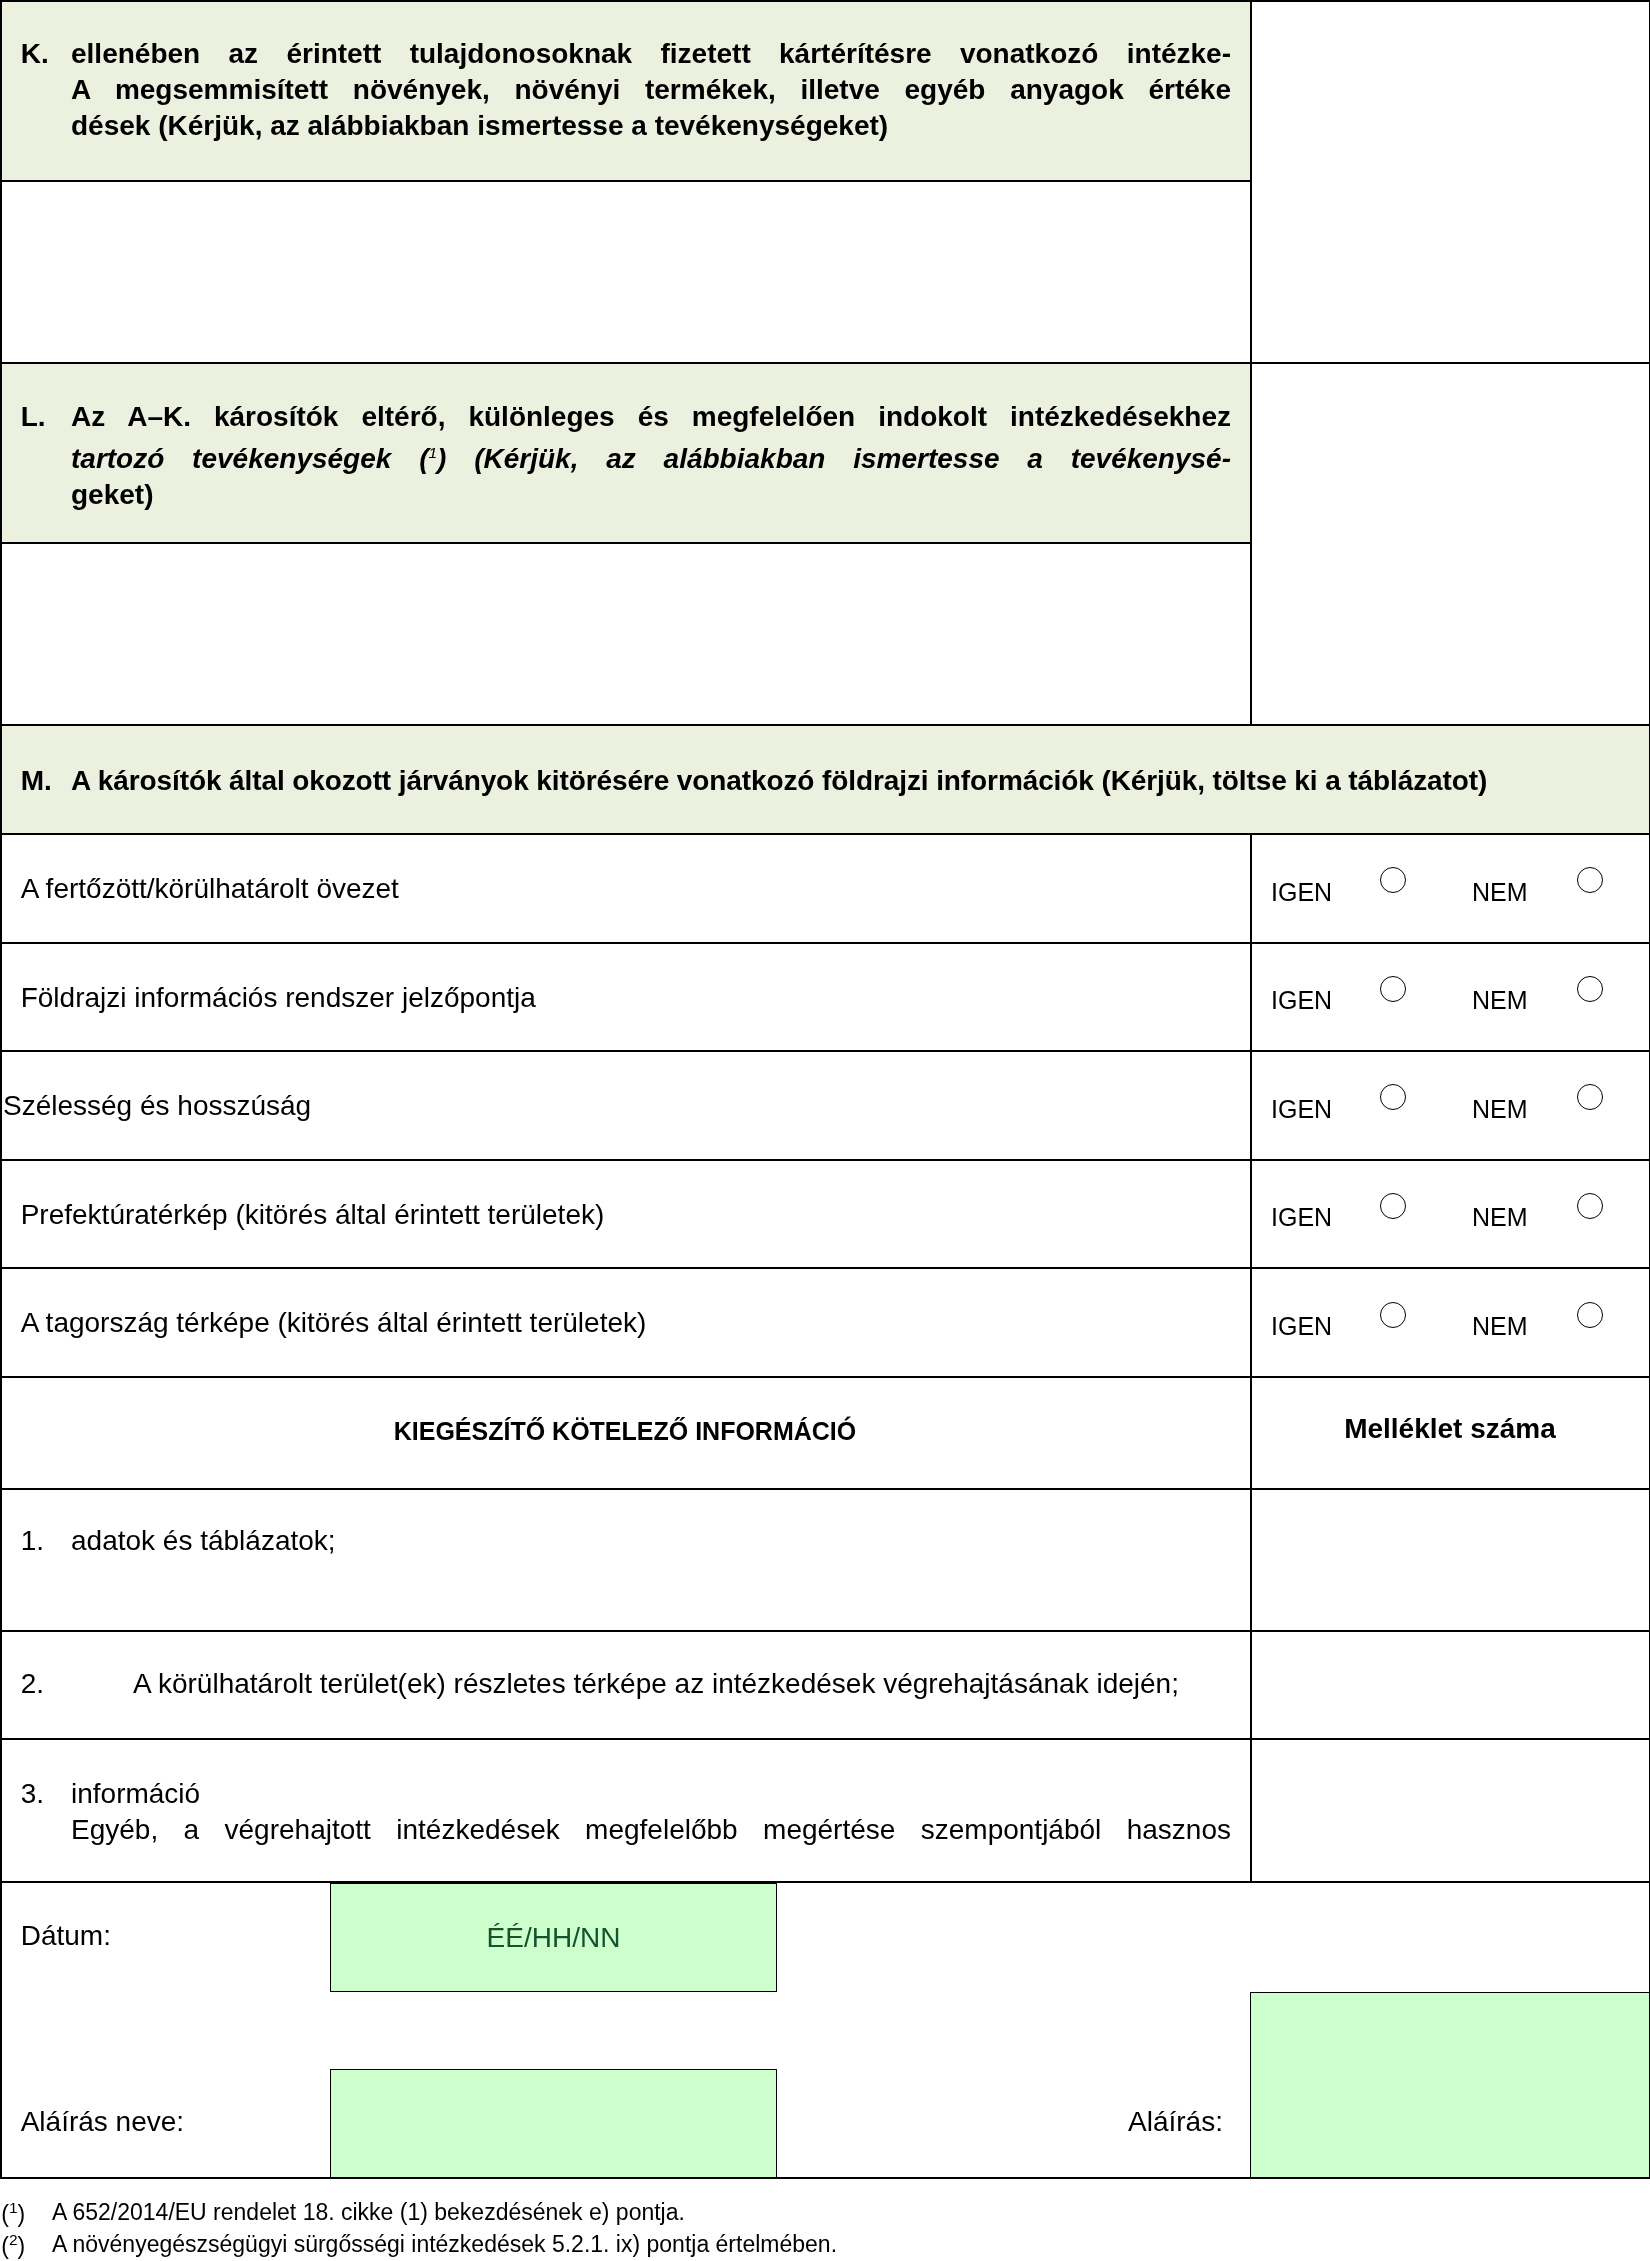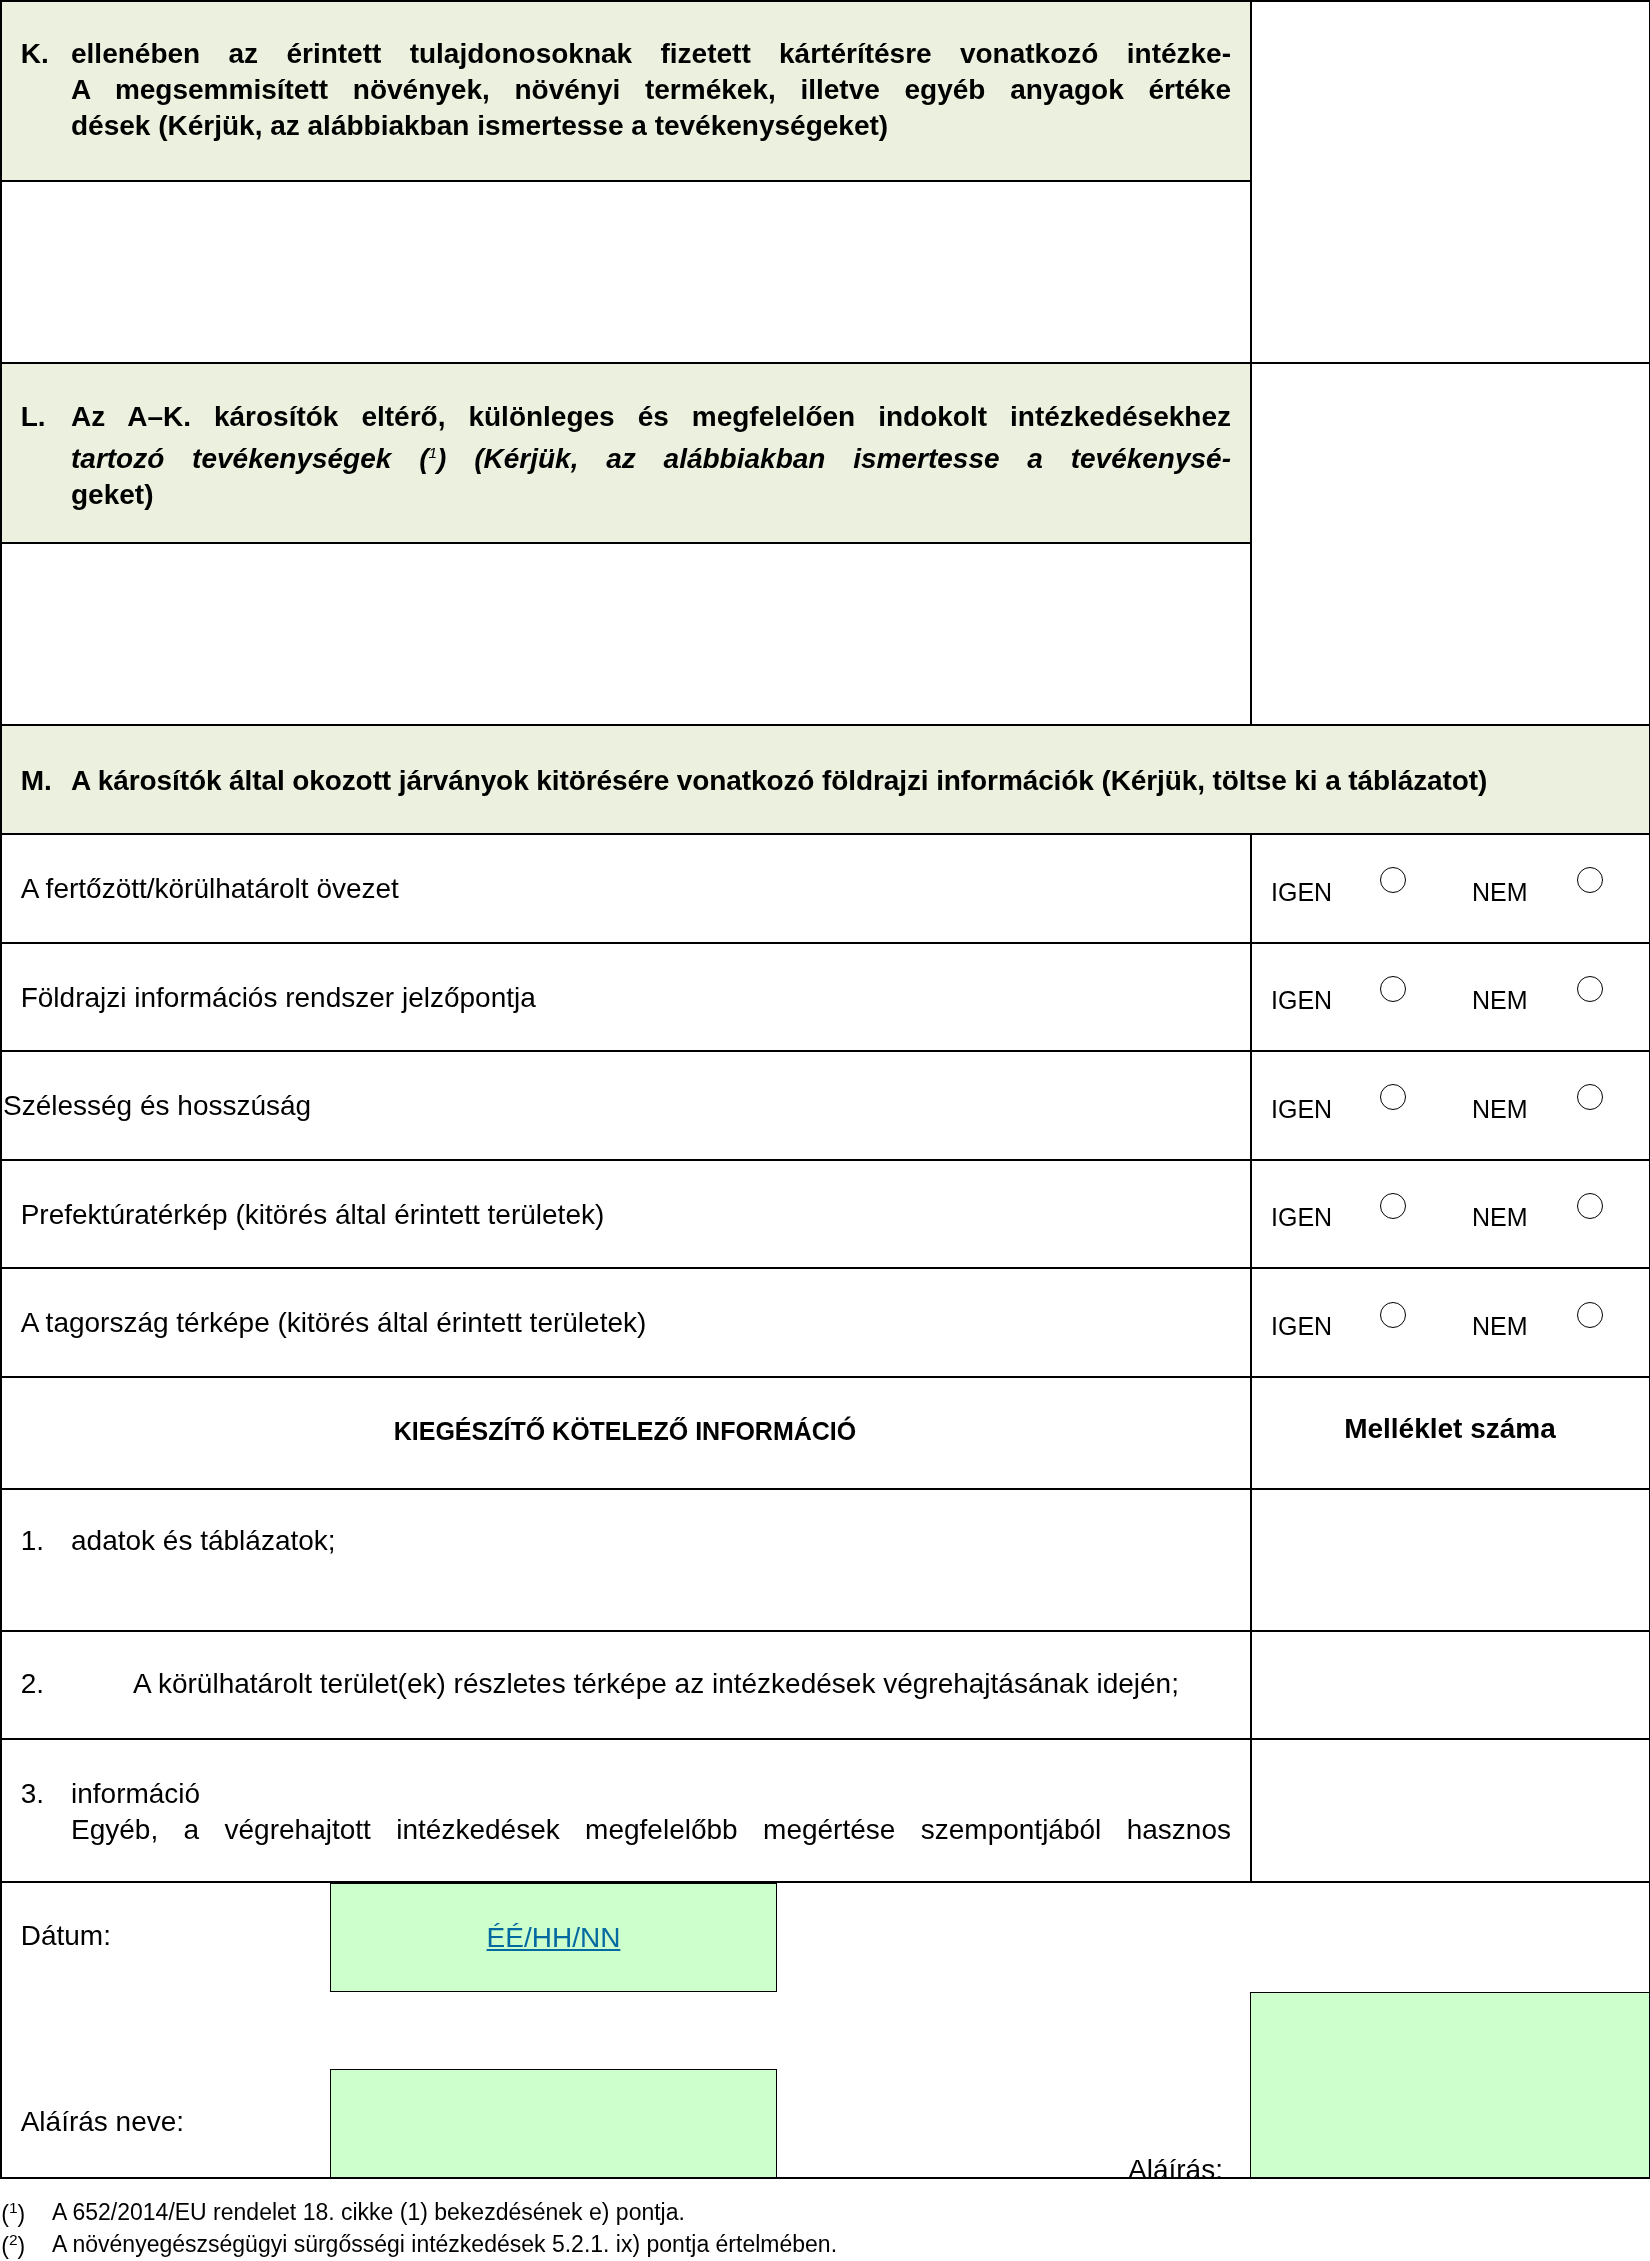--- a/index.html
+++ b/index.html
@@ -88,27 +88,27 @@
 
 <div class="abs row-text" style="left:20.7px;top:1776px;">3.</div>
 <div class="abs row-text" style="left:71px;top:1776px;width:1160px;">
   <div>információ</div>
   <div style="text-align:justify;text-align-last:justify;">Egyéb, a végrehajtott intézkedések megfelelőbb megértése szempontjából hasznos</div>
 </div>
 <div class="abs" style="left:1252px;top:1740px;width:396px;height:141px;"></div>
 
 <div class="abs row-text" style="left:20.7px;top:1918px;">Dátum:</div>
 <div class="abs green-fill" style="left:330px;top:1883px;width:447px;height:109px;border:1.9px solid #000;display:flex;align-items:center;justify-content:center;">
-  <span style="color:#0369a1;font-size:28px;text-decoration:underline;">ÉÉ/HH/NN</span>
+  <span style="color:#14532d;font-size:28px;">ÉÉ/HH/NN</span>
 </div>
 
 <div class="abs row-text" style="left:20.7px;top:2104px;">Aláírás neve:</div>
 <div class="abs green-fill" style="left:330px;top:2069px;width:447px;height:109px;border:1.9px solid #000;"></div>
 
-<div class="abs row-text" style="left:1128px;top:2104px;margin-top:48px;">Aláírás:</div>
+<div class="abs row-text" style="left:1128px;top:2104px;">Aláírás:</div>
 <div class="abs green-fill" style="left:1250px;top:1992px;width:400px;height:187px;border:1.9px solid #000;"></div>
 
 <div class="hline" style="left:0;top:0;width:1651px;"></div>
 <div class="vline" style="left:0;top:0;height:2179px;"></div>
 <div class="vline" style="left:1649px;top:0;height:2179px;"></div>
 <div class="hline" style="left:0;top:2177px;width:1651px;"></div>
 
 <div class="vline" style="left:1250px;top:0;height:726px;"></div>
 <div class="hline" style="left:0;top:180px;width:1250px;"></div>
 <div class="hline" style="left:0;top:362px;width:1651px;"></div>

